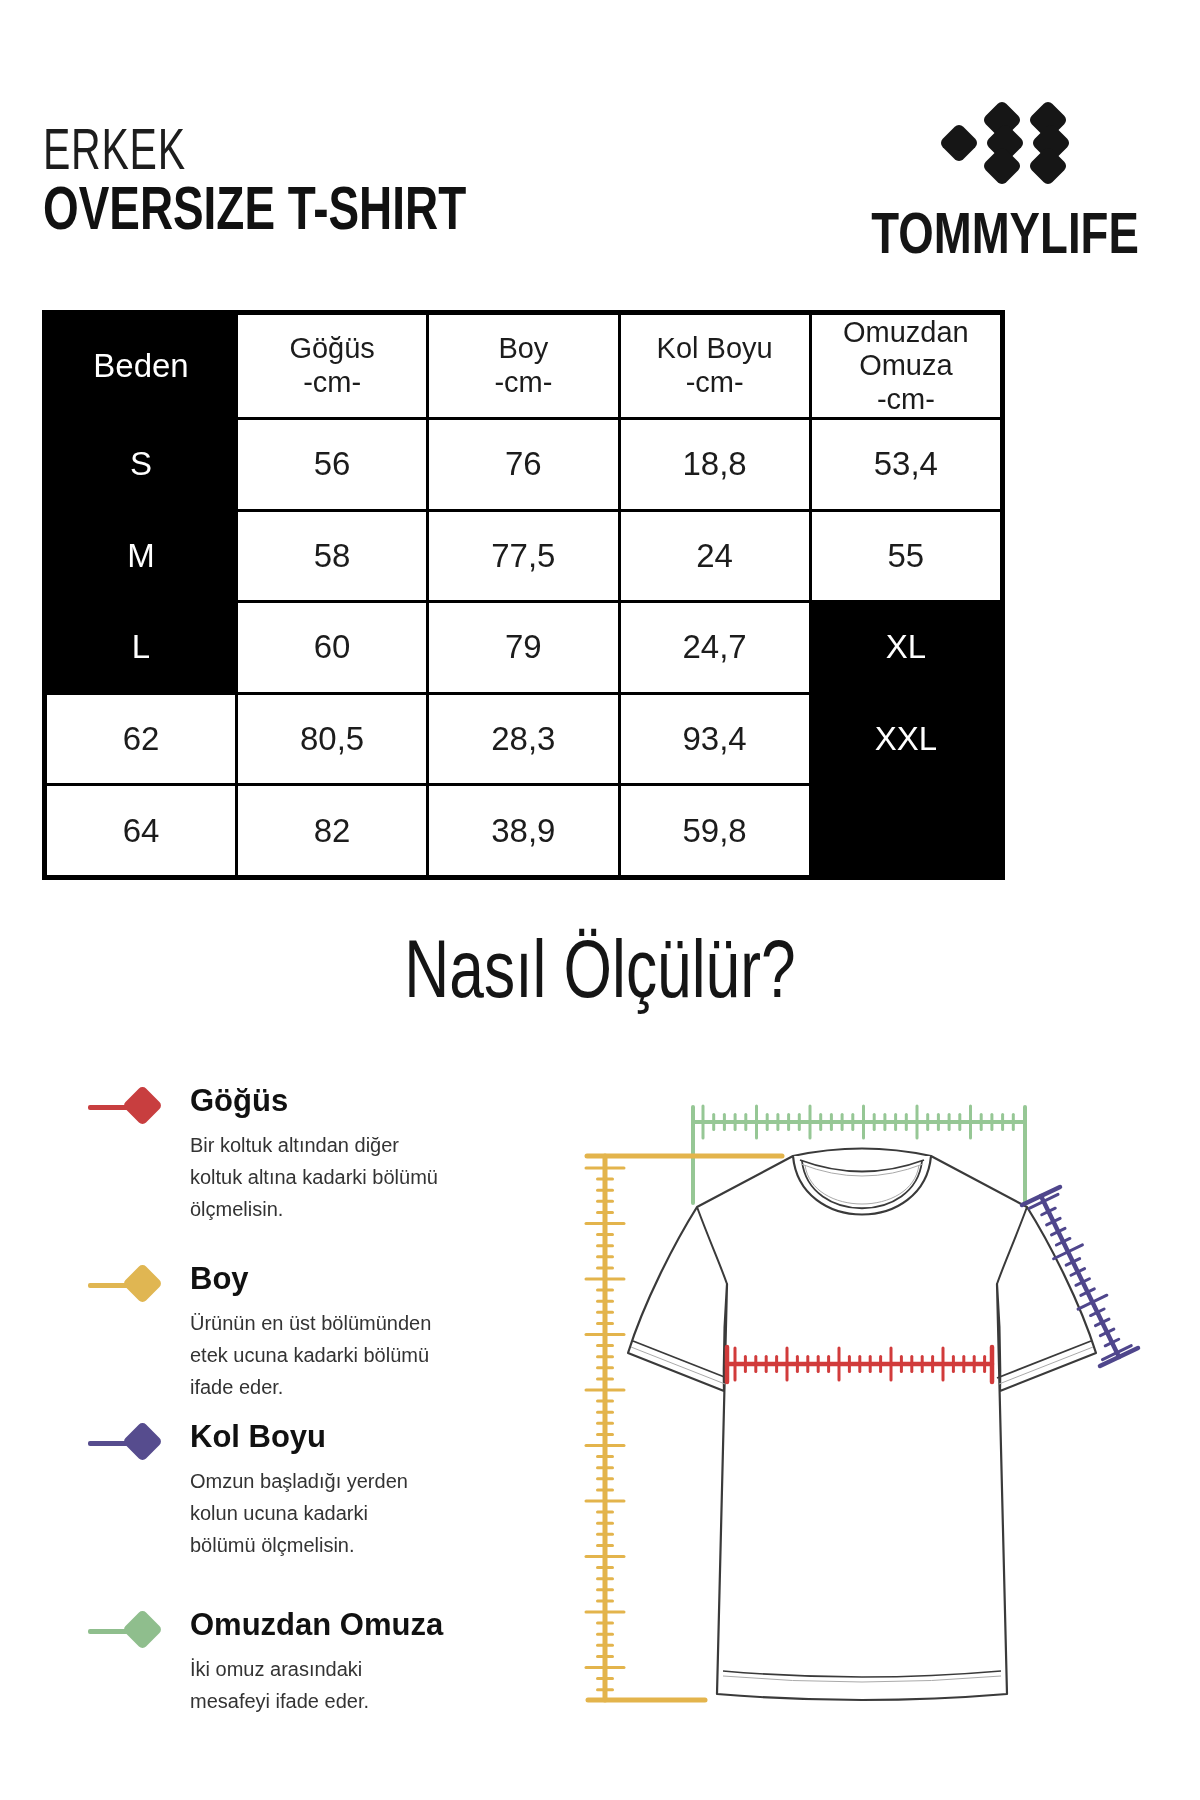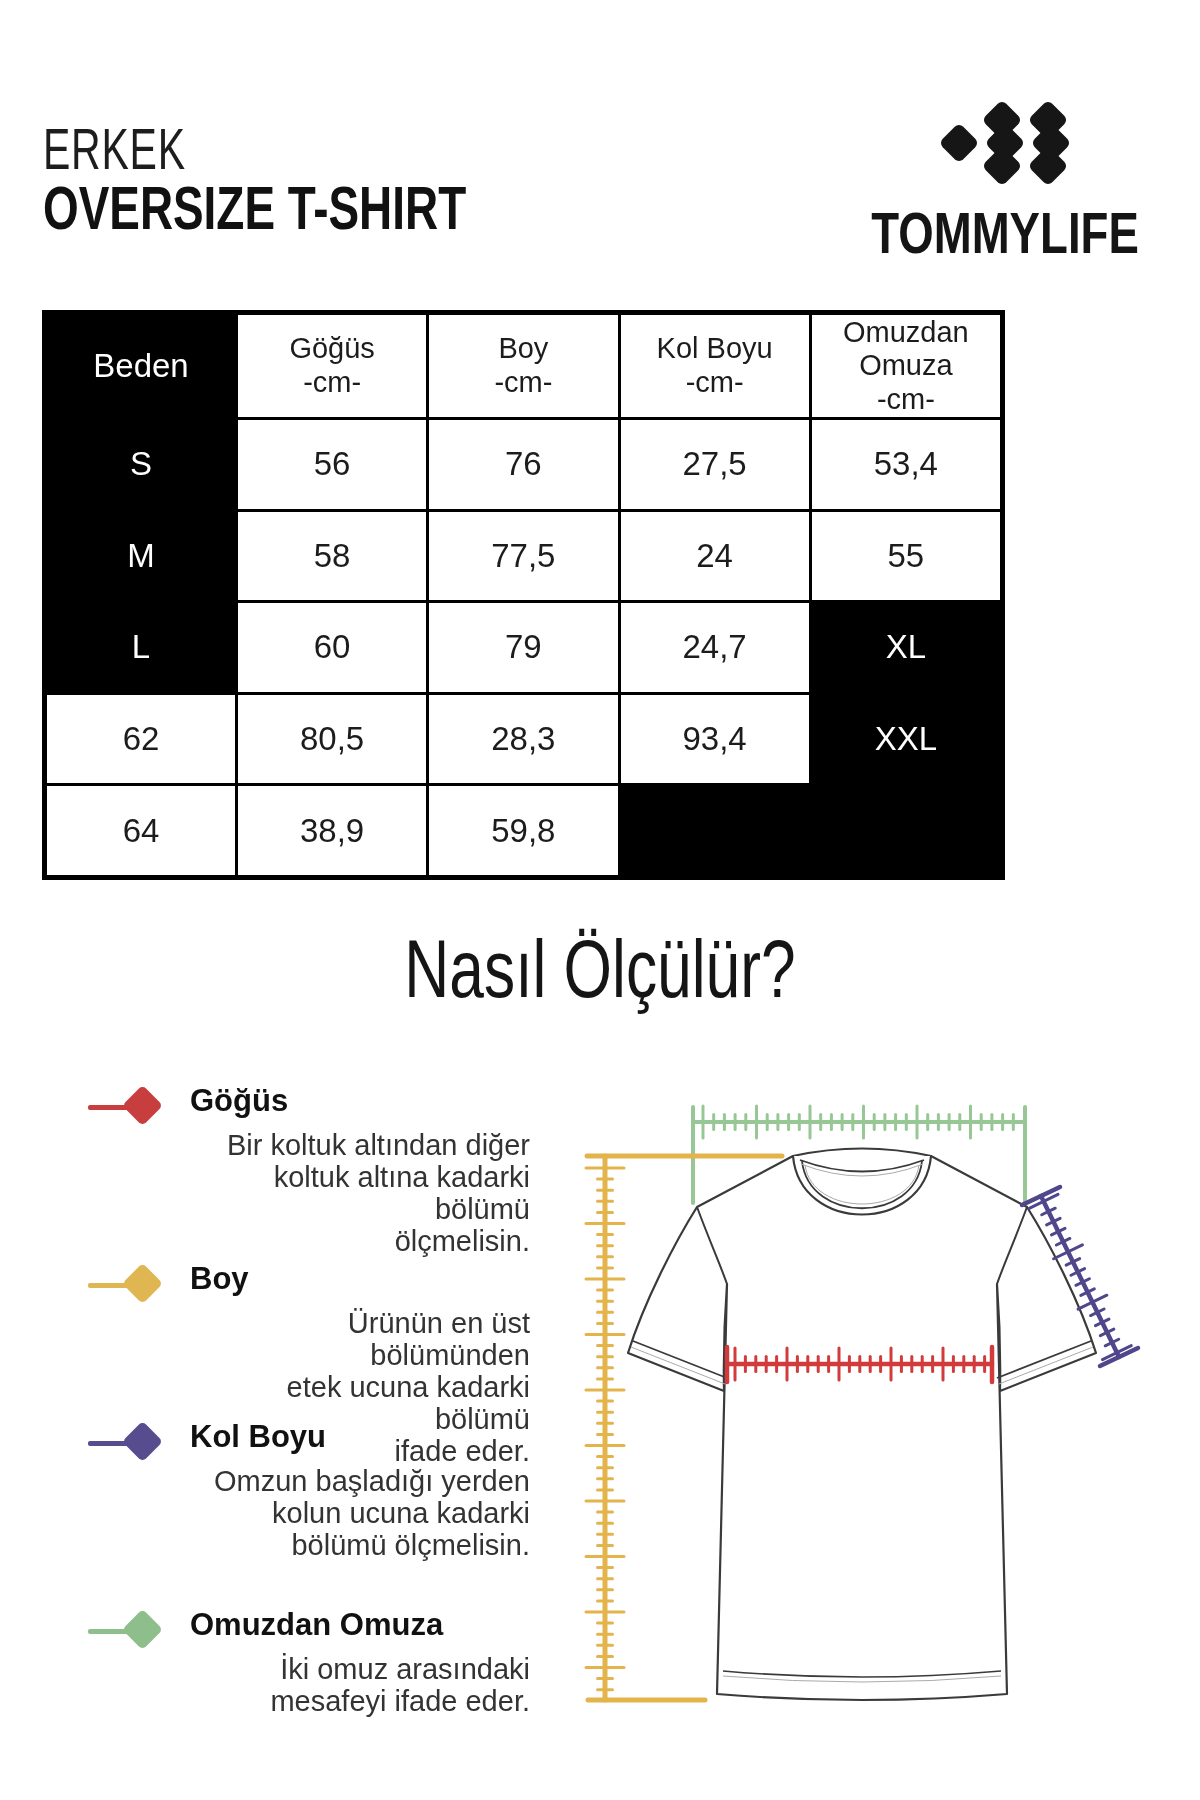--- a/index.html
+++ b/index.html
@@ -28,21 +28,21 @@
   .st-head{font-size:29px;font-weight:500;}
   .st-dark{background:#000;color:#fff;font-weight:500;text-align:right;}
 
   
   .howto-heading{position:absolute;left:0;top:922px;width:1200px;text-align:center;
                  font-size:82px;font-weight:400;transform:scaleX(0.76);
                  transform-origin:center top;color:#151515;}
   .legend-item{position:absolute;left:190px;width:340px;}
   .li-0{top:1083px;} .li-1{top:1261px;} .li-2{top:1419px;} .li-3{top:1607px;}
   .lg-title{font-size:31px;font-weight:700;color:#111;margin:0 0 10px 0;}
-  .lg-desc{font-size:29px;line-height:32px;color:#333;white-space:pre-line;text-align:right;}
+  .lg-desc{font-size:20px;line-height:32px;color:#333;white-space:pre-line;}
   .lg-marker{position:absolute;left:-102px;top:24px;width:110px;height:0;}
   .lg-line{position:absolute;left:0;top:-2px;width:66px;height:5px;border-radius:2px;}
   .lg-diamond{position:absolute;left:40px;top:-16px;width:29px;height:29px;
               border-radius:5px;transform:rotate(45deg);}
 
   
   .diagram{position:absolute;left:480px;top:1040px;}
 </style>
 </head>
 <body>
@@ -75,21 +75,21 @@
 -cm-</div>
     <div class="st-cell st-head">Kol Boyu
 -cm-</div>
     <div class="st-cell st-head">Omuzdan
 Omuza
 -cm-</div>
 
     <div class="st-cell st-dark">S</div>
     <div class="st-cell">56</div>
     <div class="st-cell">76</div>
-    <div class="st-cell">27,5</div>
+    <div class="st-cell">18,8</div>
     <div class="st-cell">53,4</div>
 
     <div class="st-cell st-dark">M</div>
     <div class="st-cell">58</div>
     <div class="st-cell">77,5</div>
     <div class="st-cell">24</div>
     <div class="st-cell">55</div>
 
     <div class="st-cell st-dark">L</div>
     <div class="st-cell">60</div>
@@ -97,20 +97,21 @@
     <div class="st-cell">24,7</div>
 
     <div class="st-cell st-dark">XL</div>
     <div class="st-cell">62</div>
     <div class="st-cell">80,5</div>
     <div class="st-cell">28,3</div>
     <div class="st-cell">93,4</div>
 
     <div class="st-cell st-dark">XXL</div>
     <div class="st-cell">64</div>
+    <div class="st-cell">82</div>
     <div class="st-cell">38,9</div>
     <div class="st-cell">59,8</div>
   </div>
 
   <div class="howto-heading">Nasıl Ölçülür?</div>
 
   <div class="legend-item li-0">
     <div class="lg-marker">
       <div class="lg-line" style="background: rgb(200, 62, 63);"></div>
       <div class="lg-diamond" style="background: rgb(200, 62, 63);"></div>

